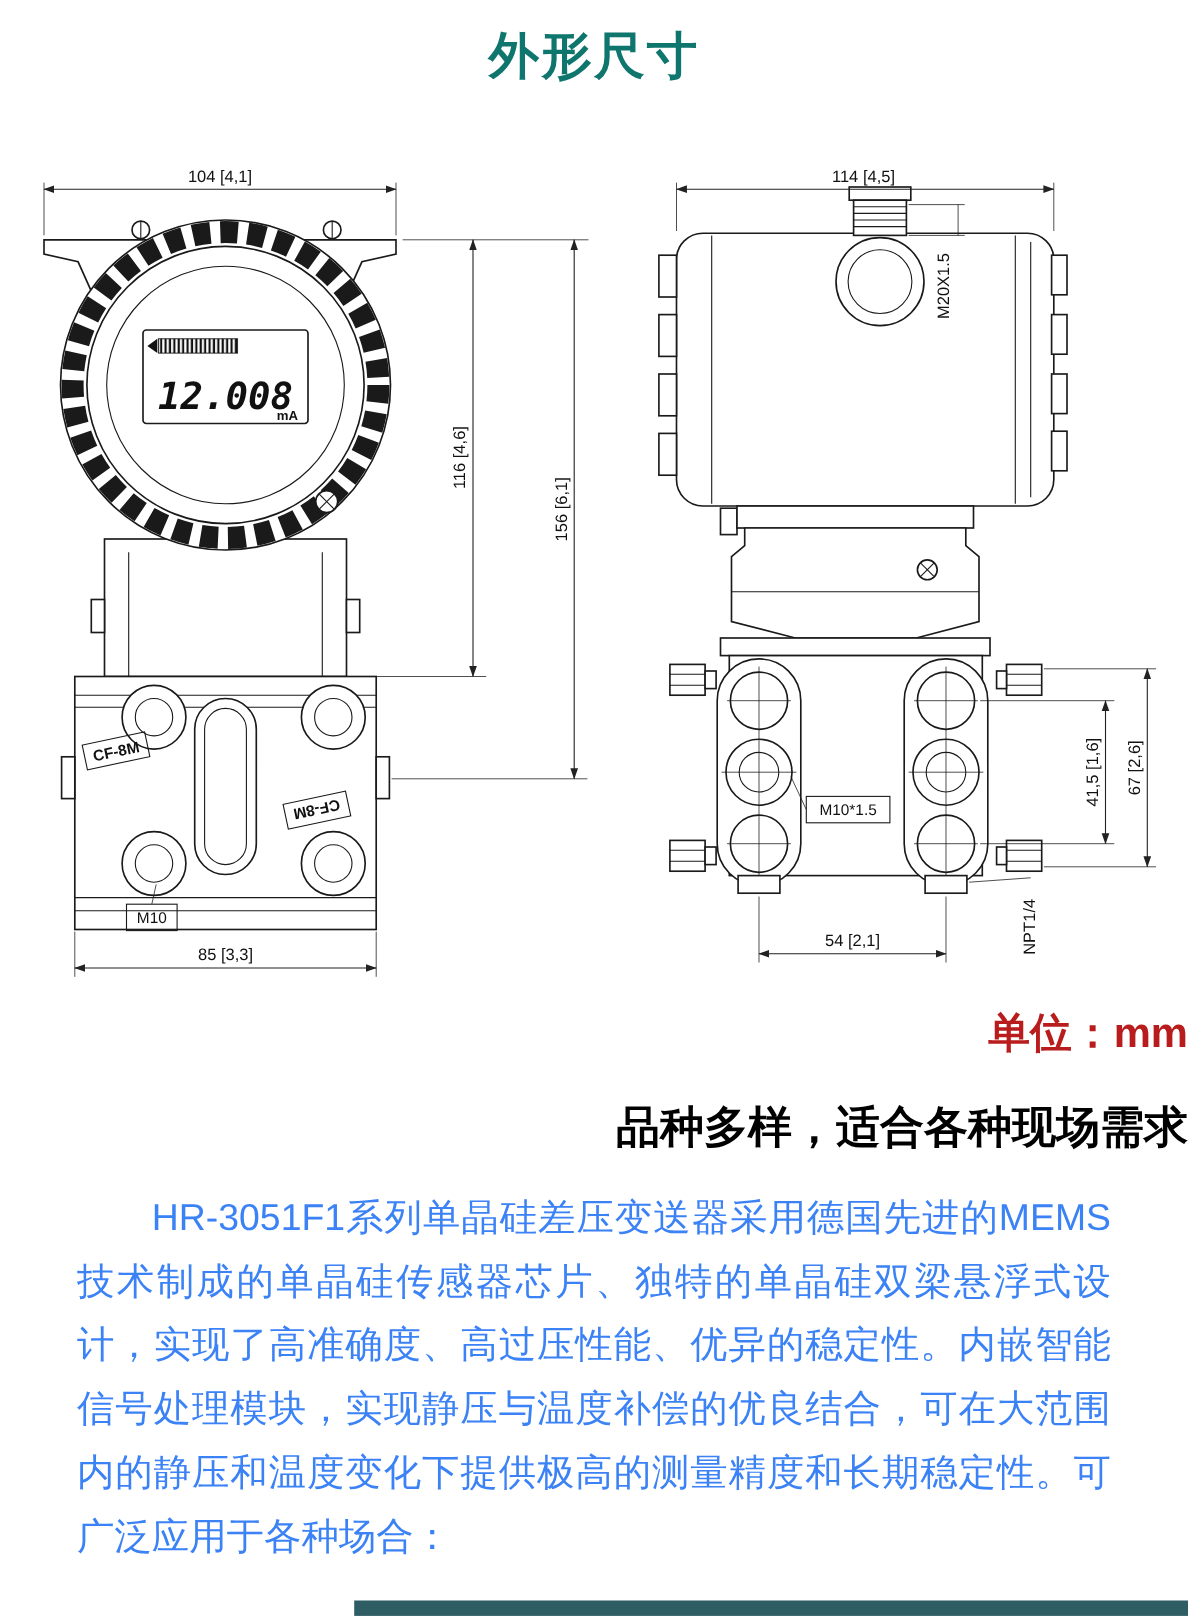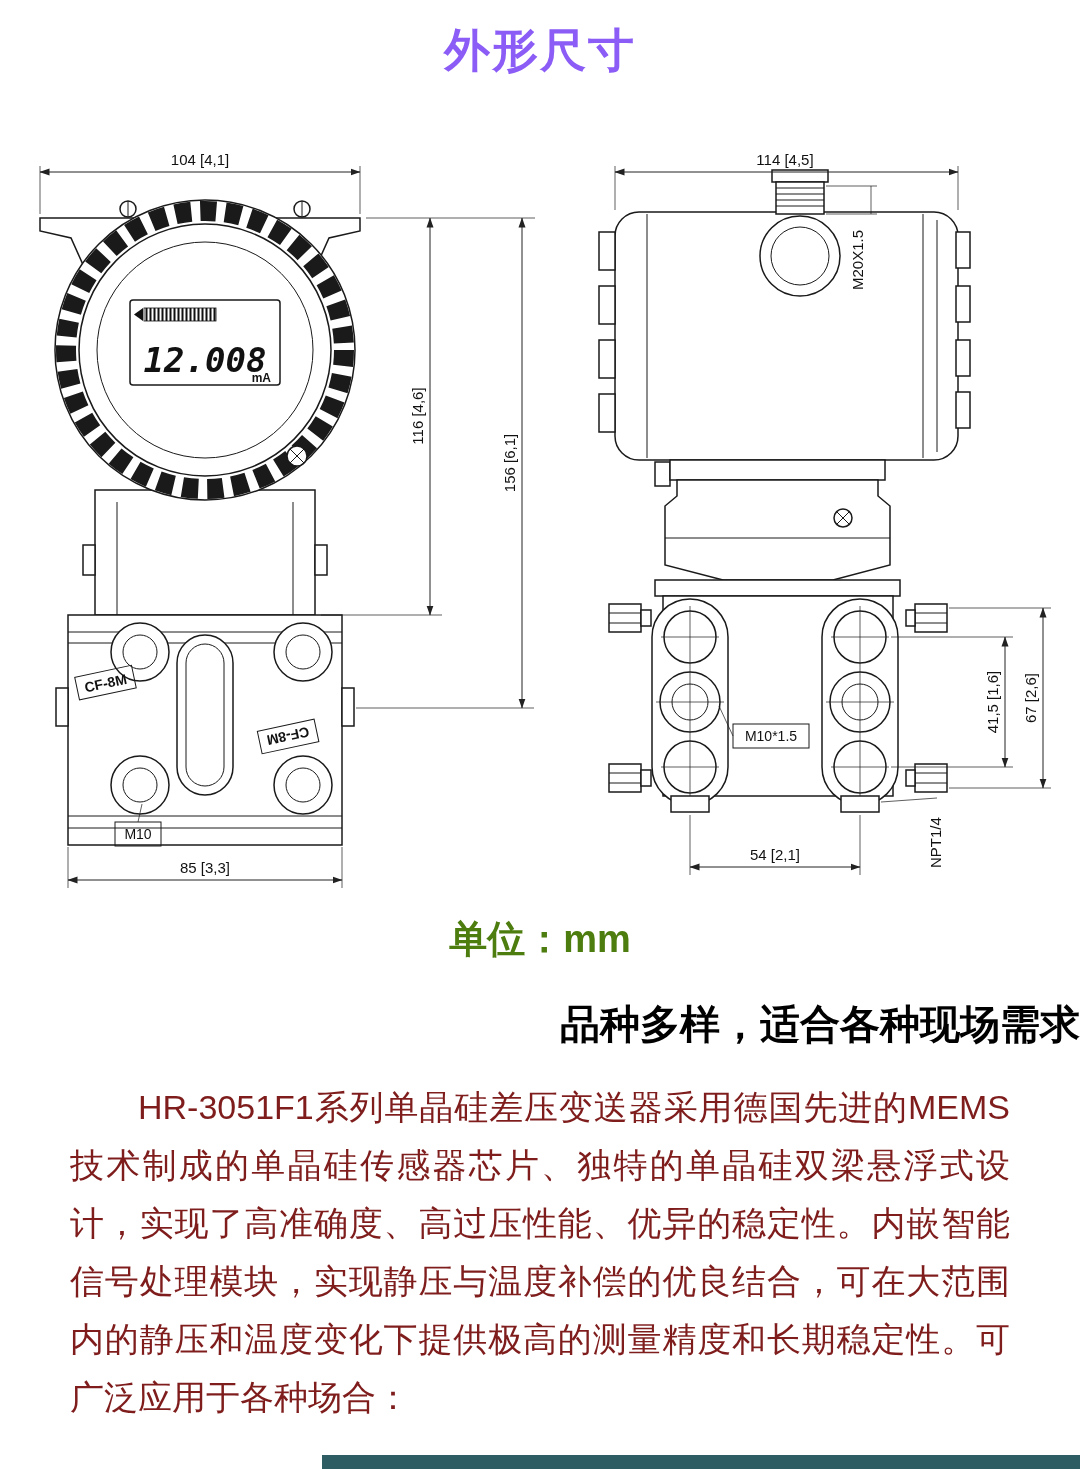--- a/index.html
+++ b/index.html
@@ -7,48 +7,48 @@
     width:1080px;height:1469px;
     background:#ffffff;
     font-family:"Liberation Sans",sans-serif;
     color:#111;
     position:relative;
     overflow:hidden;
   }
   .page-title{
     margin:0;padding-top:20px;
     text-align:center;
-    font-size:46px;font-weight:bold;color:#8b5cf6;
+    font-size:46px;font-weight:bold;color:#0f766e;
     letter-spacing:2px;
   }
   .drawings{
     position:relative;
     height:772px;
     margin-top:58px;
   }
   .drawing-front{position:absolute;left:25px;top:0;}
   .drawing-side{position:absolute;left:585px;top:0;}
   .unit-label{
-    text-align:center;
-    font-size:38px;font-weight:bold;color:#4d7c0f;
+    text-align:right;
+    font-size:38px;font-weight:bold;color:#b91c1c;
     margin-top:2px;
   }
   .section-heading{
     margin:0;margin-top:32px;
     text-align:right;
     font-size:40px;font-weight:bold;color:#000;
   }
   .description{
     margin:26px 70px 0 70px;
     font-size:34px;
     line-height:58px;
     font-weight:500;
     text-align:justify;
     text-indent:2em;
-    color:#7f1d1d;
+    color:#3b82f6;
   }
   .bottom-bar{
     position:absolute;
     left:322px;bottom:0;
     width:758px;height:14px;
     background:#2e5d63;
   }
   
   .outline{fill:#ffffff;stroke:#1a1a1a;stroke-width:1.5;}
   .thin{fill:none;stroke:#1a1a1a;stroke-width:1;}

